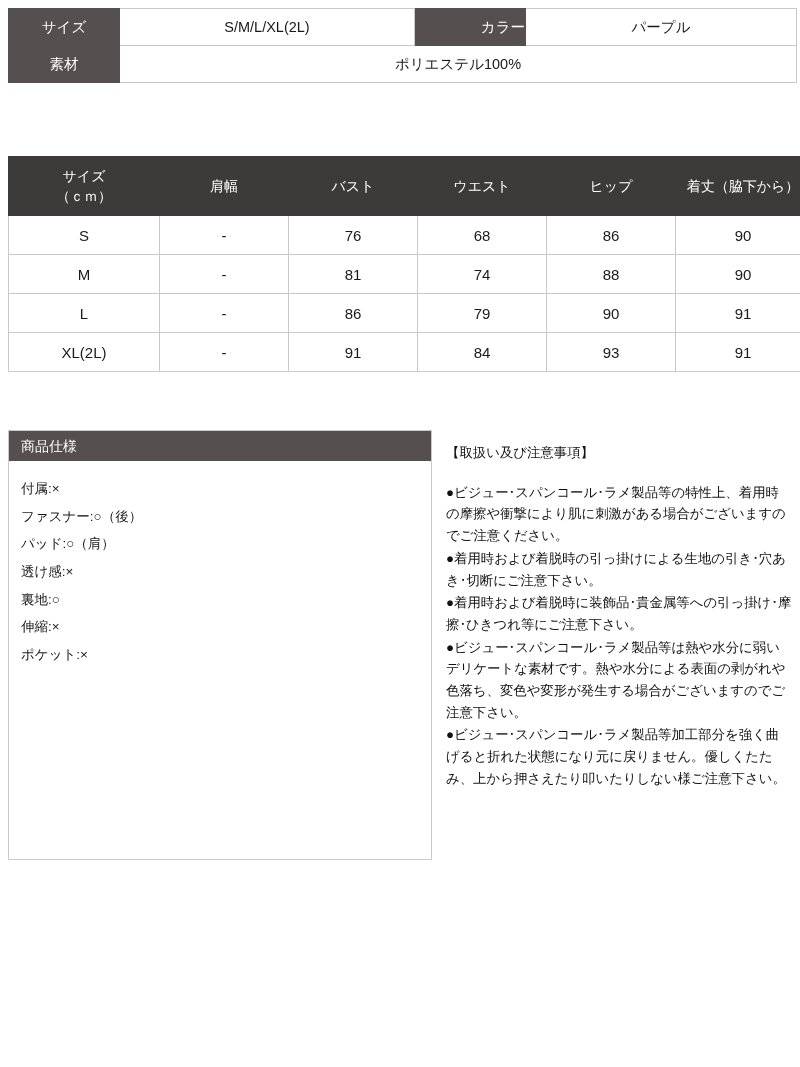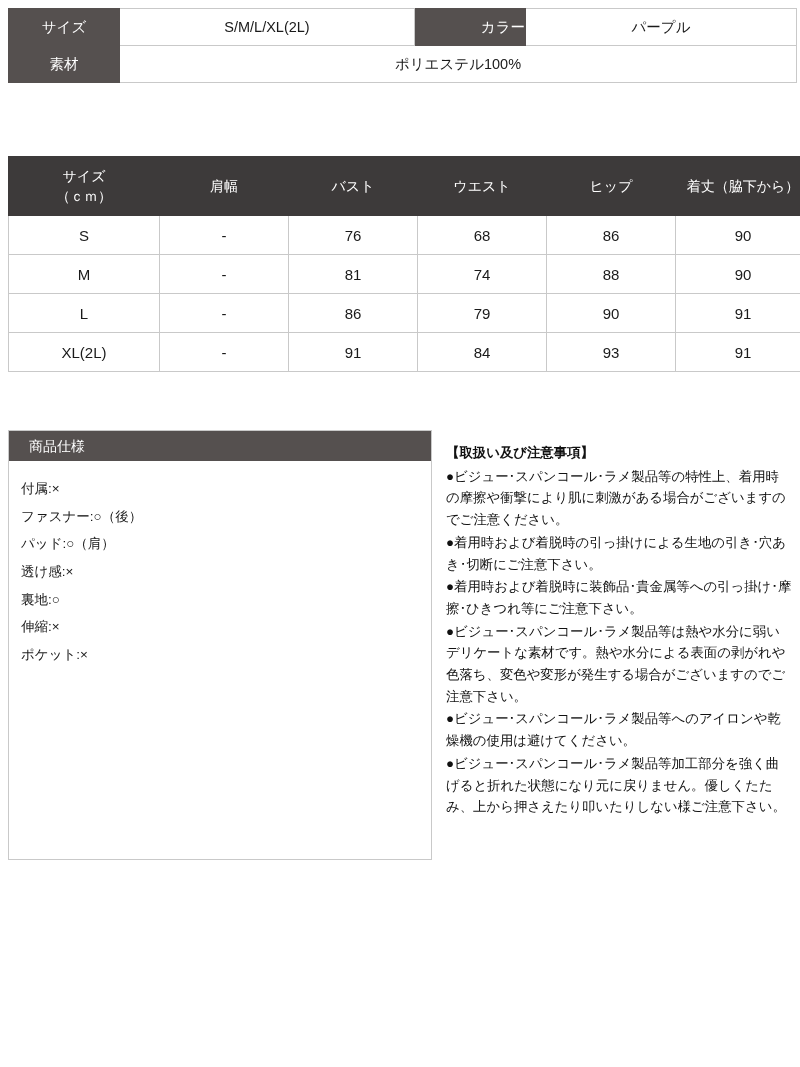--- a/index.html
+++ b/index.html
@@ -84,21 +84,21 @@
     height: 430px;
     border: 1px solid #c9c9c9;
     box-sizing: border-box;
   }
   .spec-box .box-title {
     background: #55504f;
     color: #ffffff;
     font-size: 14px;
     height: 30px;
     line-height: 30px;
-    padding-left: 20px;
+    padding-left: 12px;
     box-sizing: border-box;
   }
   .spec-box .box-body {
     padding: 14px 12px 0 12px;
     font-size: 13.5px;
     line-height: 2.05;
     color: #1a1a1a;
   }
   .spec-box .box-body .gap {
     height: 14px;
@@ -107,22 +107,22 @@
   .notes {
     position: absolute;
     left: 446px;
     top: 442px;
     width: 346px;
     font-size: 13.4px;
     line-height: 1.62;
     color: #111111;
   }
   .notes .notes-title {
-    font-weight: bold;
-    margin-bottom: 2px;
+    font-weight: normal;
+    margin-bottom: 18px;
   }
   .notes p {
     margin: 0 0 1px 0;
     text-indent: 0;
   }
 </style>
 </head>
 <body>
 
 <div class="page">
@@ -203,18 +203,17 @@
       </div>
   </div>
 
   <div class="notes">
     <div class="notes-title">【取扱い及び注意事項】</div>
     <div>
         <p>●ビジュー･スパンコール･ラメ製品等の特性上、着用時の摩擦や衝撃により肌に刺激がある場合がございますのでご注意ください。</p>
         <p>●着用時および着脱時の引っ掛けによる生地の引き･穴あき･切断にご注意下さい。</p>
         <p>●着用時および着脱時に装飾品･貴金属等への引っ掛け･摩擦･ひきつれ等にご注意下さい。</p>
         <p>●ビジュー･スパンコール･ラメ製品等は熱や水分に弱いデリケートな素材です。熱や水分による表面の剥がれや色落ち、変色や変形が発生する場合がございますのでご注意下さい。</p>
-        <p>●ビジュー･スパンコール･ラメ製品等へのアイロンや乾燥機の使用は避けてください。</p>
         <p>●ビジュー･スパンコール･ラメ製品等加工部分を強く曲げると折れた状態になり元に戻りません。優しくたたみ、上から押さえたり叩いたりしない様ご注意下さい。</p>
       </div>
   </div>
 
 </div>
 
 </body></html>

